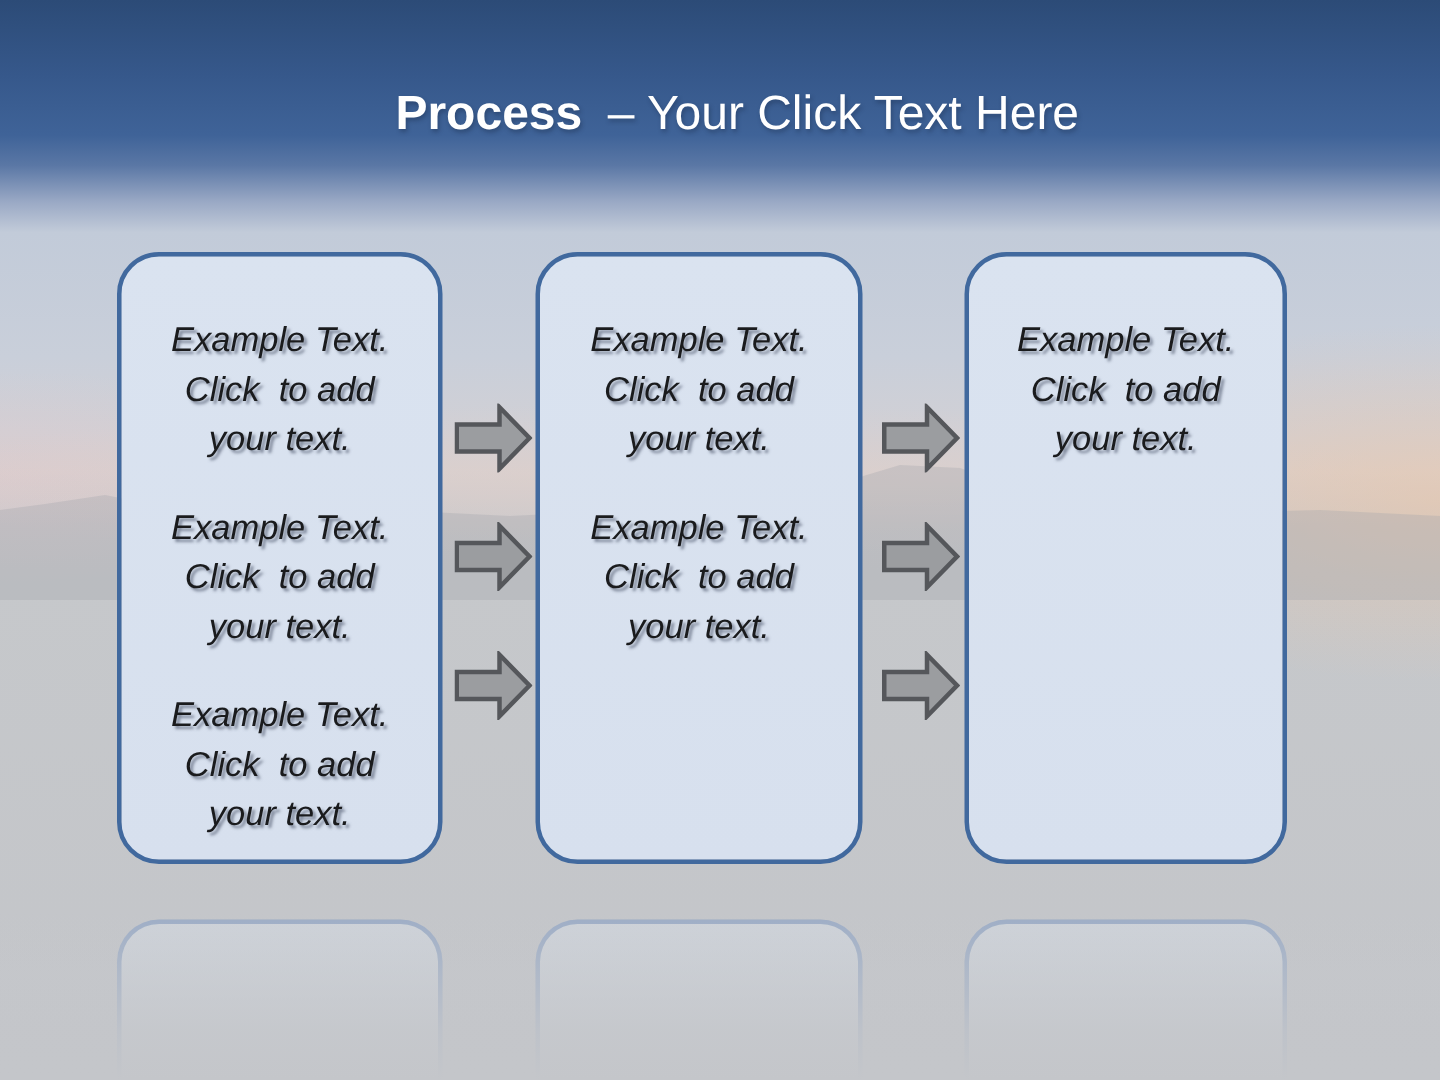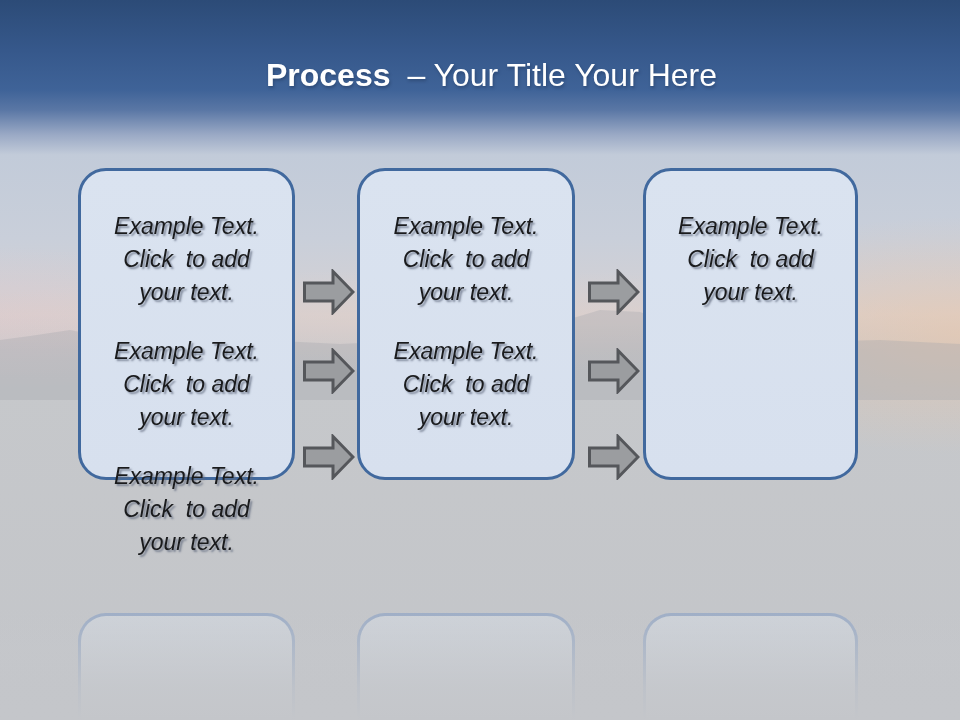--- a/index.html
+++ b/index.html
@@ -36,21 +36,21 @@
   }
   .title{
     position:absolute;left:0;top:57px;width:960px;z-index:5;
     text-align:center;color:#FFFFFF;font-size:32px;line-height:36px;
     text-shadow:1px 2px 3px rgba(20,35,60,0.35);
     white-space:nowrap;
   }
   .title-bold{font-weight:700;margin-left:23px;}
   .title-rest{font-weight:400;margin-left:17px;}
   .box{
-    position:absolute;top:168px;height:312px;z-index:5;
+    position:absolute;top:168px;height:408px;z-index:5;
     box-sizing:border-box;
     border:3px solid #41699E;border-radius:28px;
     background:linear-gradient(to bottom,#DAE3F0,#D7E0EE);
     padding:39px 14px 0;
   }
   .ptext{
     margin:0 0 26px;
     font-style:italic;font-size:23px;line-height:33px;
     color:#1A1B1D;text-align:center;white-space:pre-wrap;
     text-shadow:2px 2px 2px rgba(96,106,126,0.75);
@@ -69,21 +69,21 @@
   <svg class="bg-mountains" viewBox="0 0 960 100" preserveAspectRatio="none">
     <path d="M0,40 L30,36 L70,30 L110,38 L180,42 L260,40 L340,44 L420,40 L500,34 L560,22 L600,10 L640,12 L680,26 L720,36 L800,42 L880,40 L960,44 L960,100 L0,100 Z" fill="#9FA2AA" opacity="0.30"></path>
   </svg>
 
   <div class="reflection" style="left:78px;width:217px"></div>
   <div class="reflection" style="left:357px;width:218px"></div>
   <div class="reflection" style="left:643px;width:215px"></div>
   <div class="reflection-fade"></div>
 
   <div class="title">
-    <span class="title-bold">Process</span><span class="title-rest">– Your Title Your Here</span>
+    <span class="title-bold">Process</span><span class="title-rest">– Your Click Text Here</span>
   </div>
 
   <div class="box" style="left:78px;width:217px">
     <p class="ptext">Example Text.
 Click  to add
 your text.</p>
     <p class="ptext">Example Text.
 Click  to add
 your text.</p>
     <p class="ptext">Example Text.

